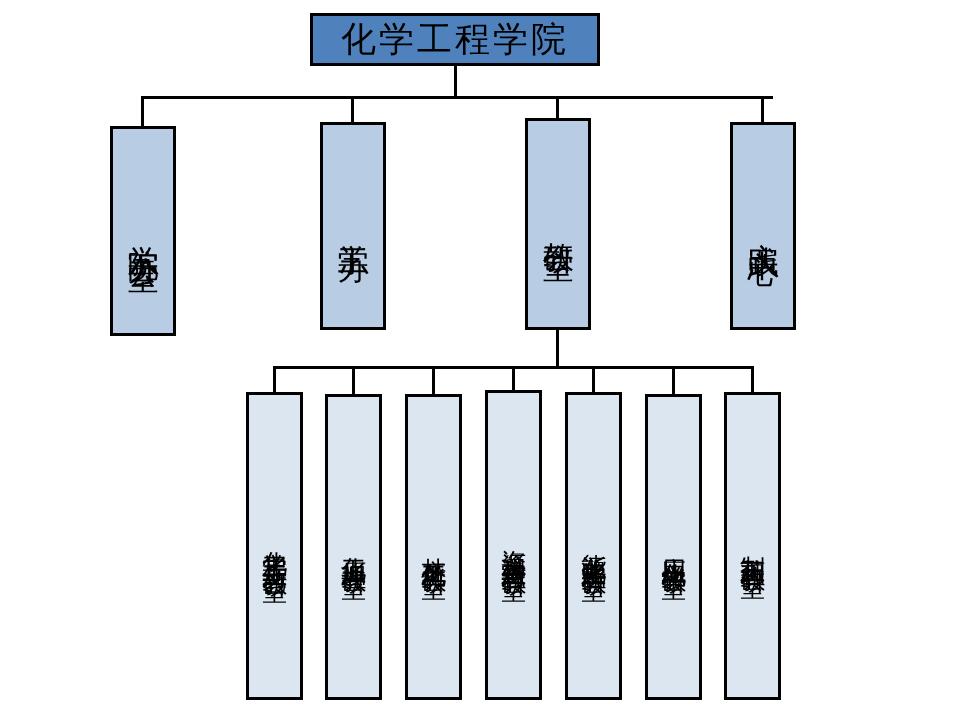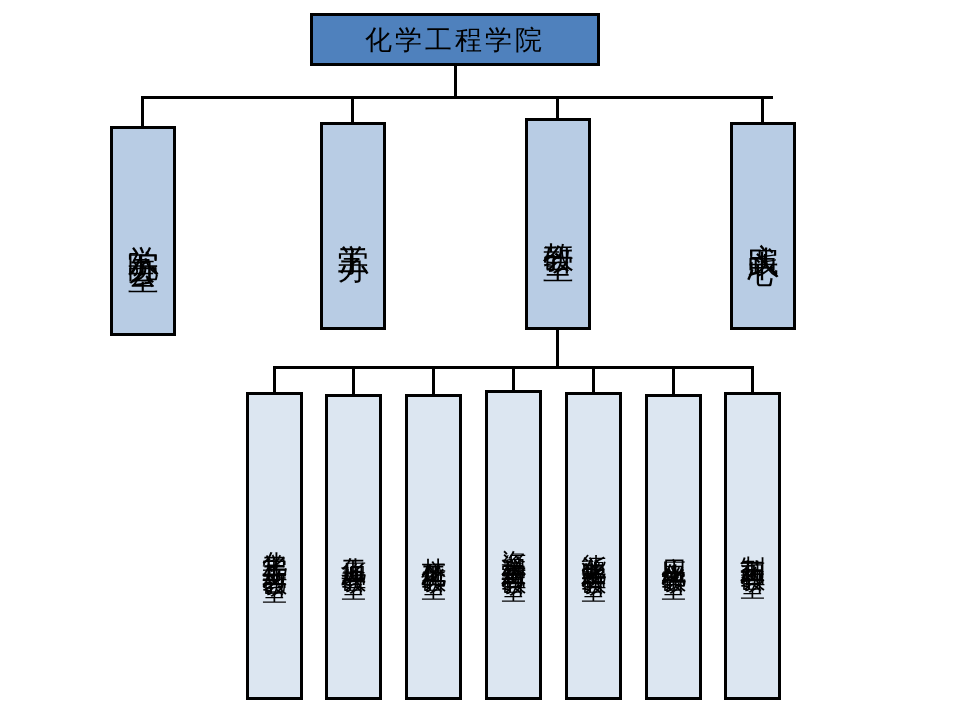--- a/index.html
+++ b/index.html
@@ -46,21 +46,21 @@
     text-align: center;
     white-space: pre-line;
   }
 
   
   .node.root {
     background: #4f81bd;
   }
   .node.root .label {
     writing-mode: horizontal-tb;
-    font-size: 27px;
+    font-size: 35px;
     letter-spacing: 3px;
   }
 
   
   .node.lvl2 {
     background: #b8cce4;
   }
   .node.lvl2 .label {
     writing-mode: vertical-rl;
     text-orientation: upright;

